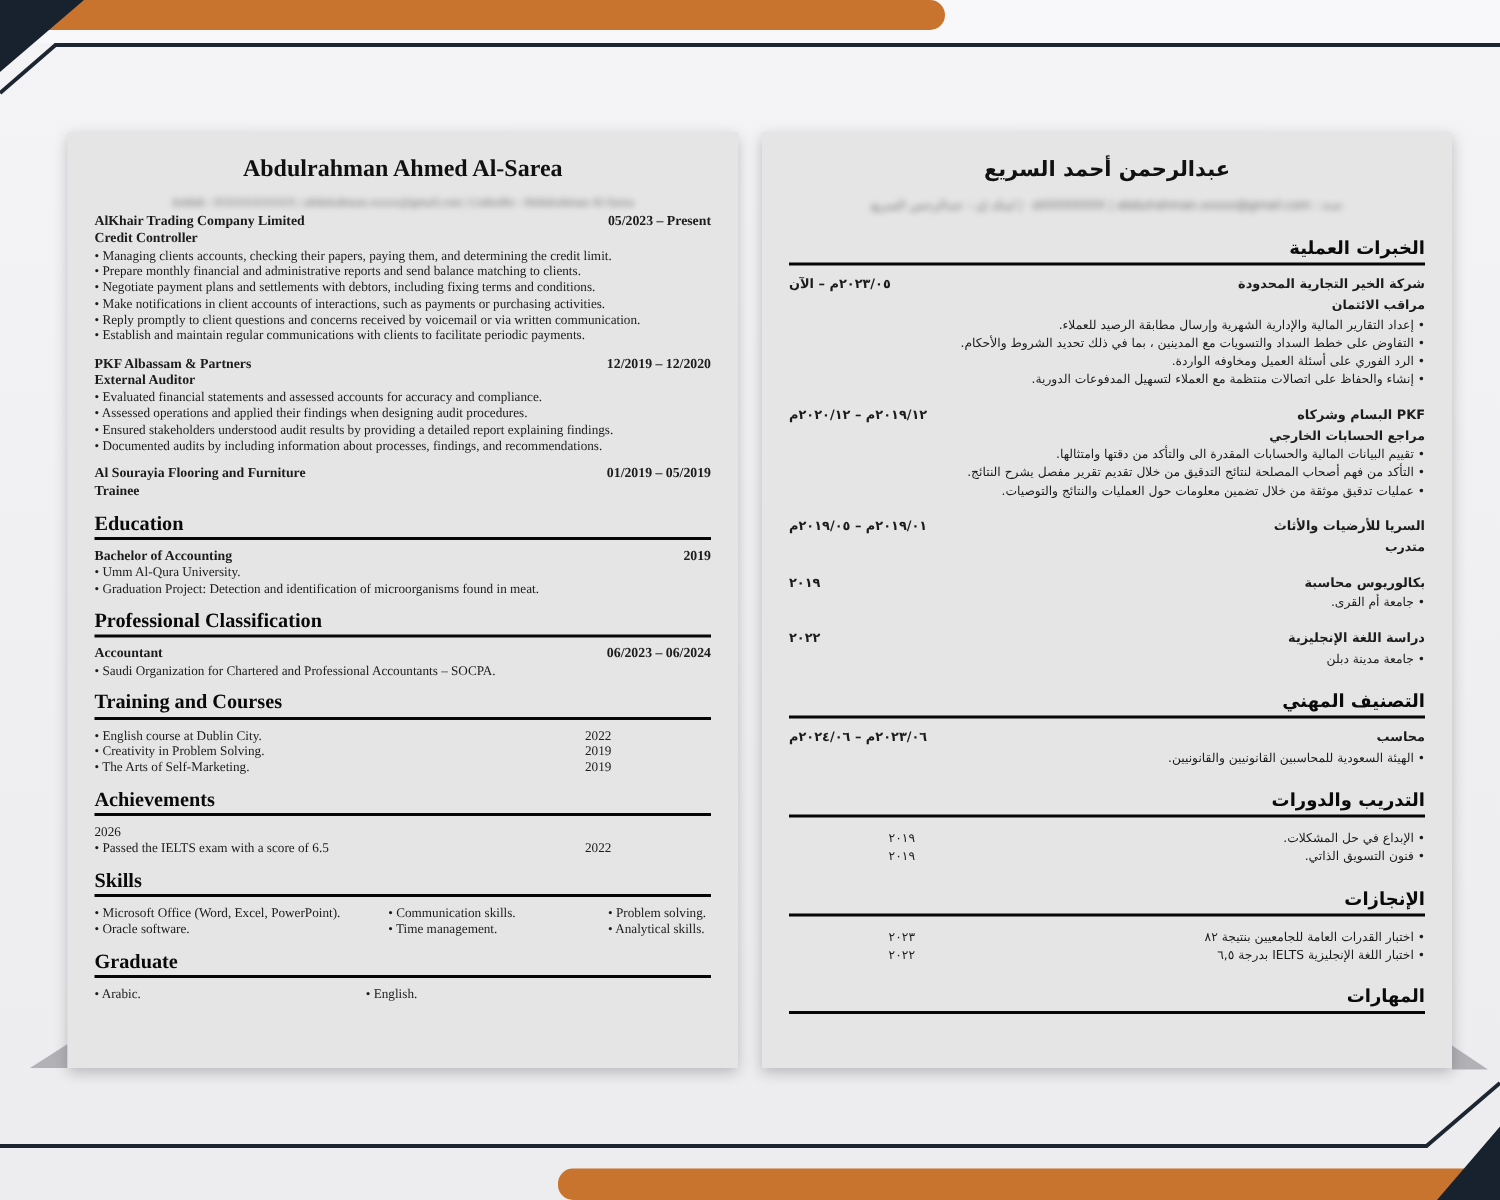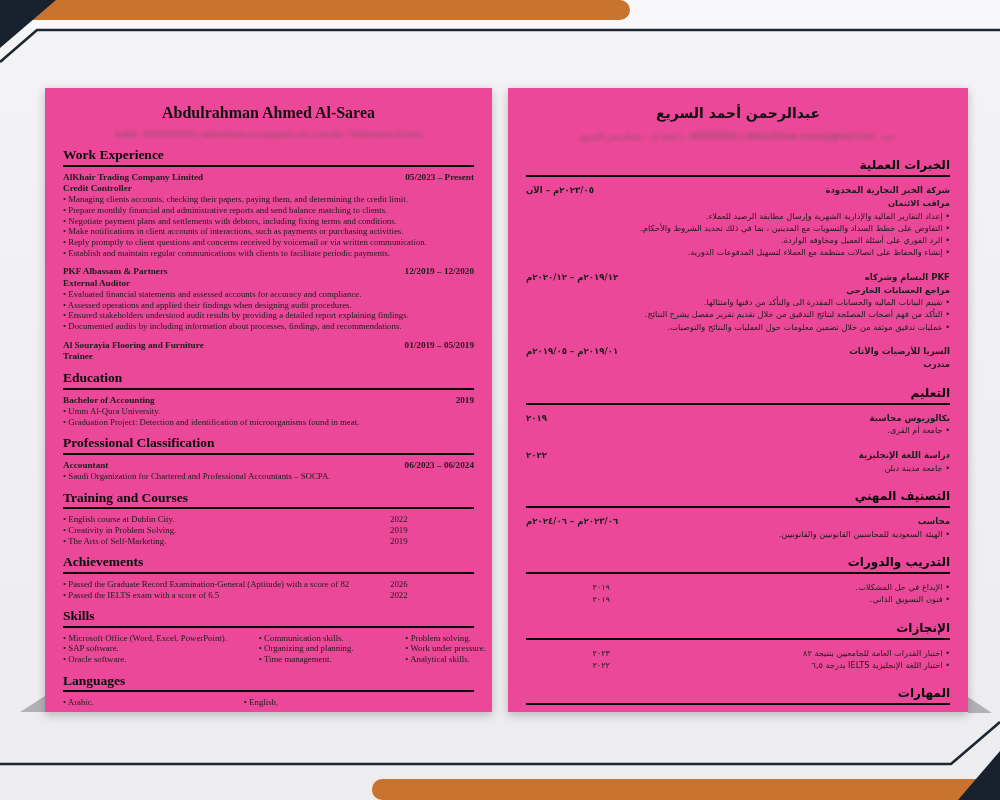--- a/index.html
+++ b/index.html
@@ -3,21 +3,21 @@
 <meta charset="utf-8">
 <style>
   html,body{margin:0;padding:0;}
   body{
     width:1000px;height:800px;position:relative;overflow:hidden;
     background:linear-gradient(180deg,#f4f4f6 0%,#efeff1 60%,#ededef 100%);
     font-family:"Liberation Sans",sans-serif;
   }
   #bg-decor{position:absolute;inset:0;z-index:1;}
   .page{
-    position:absolute;top:88px;height:624px;background:#ec4899;
+    position:absolute;top:88px;height:624px;background:#e5e5e5;
     box-shadow:0 3px 9px rgba(40,40,55,.28);
     padding:13px 18px;box-sizing:border-box;z-index:2;overflow:hidden;color:#1c1c1c;
   }
   #page-en{left:45px;width:447px;font-family:"Liberation Serif","DejaVu Serif",serif;font-size:8.8px;line-height:1.22;}
   #page-ar{left:508px;width:460px;direction:rtl;text-align:right;font-family:"DejaVu Sans",sans-serif;font-size:8.2px;line-height:1.5;}
   .cv-name{text-align:center;font-weight:700;margin:2px 0 7px;color:#111;}
   #page-en .cv-name{font-size:16px;}
   #page-ar .cv-name{font-size:14px;}
   .contact{text-align:center;font-size:8px;color:#555;filter:blur(2px);opacity:.85;white-space:nowrap;overflow:hidden;margin-bottom:3px;}
   .sec-title{font-weight:700;border-bottom:2.6px solid #060606;padding-bottom:1px;color:#0a0a0a;}
@@ -51,21 +51,20 @@
   <polyline points="0,764 951,764 1000,722" fill="none" stroke="#1d2630" stroke-width="2.6"></polyline>
   <polygon points="45,712 45,696 20,712" fill="#b2b2b6"></polygon>
   <polygon points="968,713 968,697 992,713" fill="#b2b2b6"></polygon>
 </svg>
 
 <div class="page" id="page-en">
   <div class="cv-name">Abdulrahman Ahmed Al-Sarea</div>
   <div class="contact">Jeddah : 05XXXXXXXX | abdulrahman.xxxxx@gmail.com | LinkedIn : Abdulrahman Al-Sarea</div>
 
   <div>
-    <div class="sec-title">Work Experience</div>
     <div class="entry">
       <div class="eh">
         <span>AlKhair Trading Company Limited</span>
         <span>05/2023 – Present</span>
       </div>
       <div class="role">Credit Controller</div>
       <div class="bl">Managing clients accounts, checking their papers, paying them, and determining the credit limit.</div>
       <div class="bl">Prepare monthly financial and administrative reports and send balance matching to clients.</div>
       <div class="bl">Negotiate payment plans and settlements with debtors, including fixing terms and conditions.</div>
       <div class="bl">Make notifications in client accounts of interactions, such as payments or purchasing activities.</div>
@@ -130,53 +129,47 @@
         <span class="t bl">The Arts of Self-Marketing.</span>
         <span class="y">2019</span>
       </div>
     </div>
   </div>
 
   <div>
     <div class="sec-title">Achievements</div>
     <div class="entry">
       <div class="ir">
-        <span class="t bl">Passed the Graduate Record Examination-General (Aptitude) with a score of 82</span>
         <span class="y">2026</span>
       </div>
       <div class="ir">
         <span class="t bl">Passed the IELTS exam with a score of 6.5</span>
         <span class="y">2022</span>
       </div>
     </div>
   </div>
 
   <div>
     <div class="sec-title">Skills</div>
     <div class="entry">
       <div class="sg">
         <span class="bl">Microsoft Office (Word, Excel, PowerPoint).</span>
         <span class="bl">Communication skills.</span>
         <span class="bl">Problem solving.</span>
       </div>
       <div class="sg">
-        <span class="bl">SAP software.</span>
-        <span class="bl">Organizing and planning.</span>
-        <span class="bl">Work under pressure.</span>
-      </div>
-      <div class="sg">
         <span class="bl">Oracle software.</span>
         <span class="bl">Time management.</span>
         <span class="bl">Analytical skills.</span>
       </div>
     </div>
   </div>
 
   <div>
-    <div class="sec-title">Languages</div>
+    <div class="sec-title">Graduate</div>
     <div class="lg">
       <span class="bl">Arabic.</span>
       <span class="bl">English.</span>
     </div>
   </div>
 </div>
 
 <div class="page" id="page-ar" dir="rtl">
   <div class="cv-name">عبدالرحمن أحمد السريع</div>
   <div class="contact">جدة : ٠٥XXXXXXXX | abdulrahman.xxxxx@gmail.com | لينكد إن : عبدالرحمن السريع</div>
@@ -207,21 +200,20 @@
     <div class="entry">
       <div class="eh">
         <span>السريا للأرضيات والأثاث</span>
         <span>٢٠١٩/٠١م – ٢٠١٩/٠٥م</span>
       </div>
       <div class="role">متدرب</div>
     </div>
   </div>
 
   <div>
-    <div class="sec-title">التعليم</div>
     <div class="entry">
       <div class="eh">
         <span>بكالوريوس محاسبة</span>
         <span>٢٠١٩</span>
       </div>
       <div class="bl">جامعة أم القرى.</div>
     </div>
     <div class="entry">
       <div class="eh">
         <span>دراسة اللغة الإنجليزية</span>

